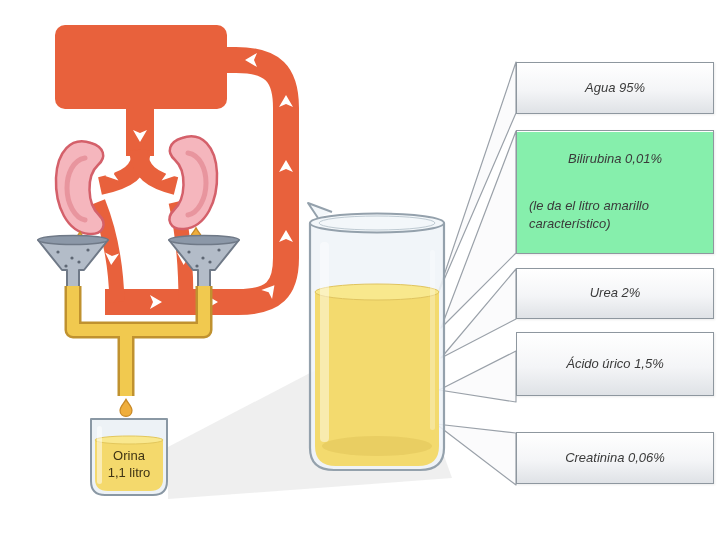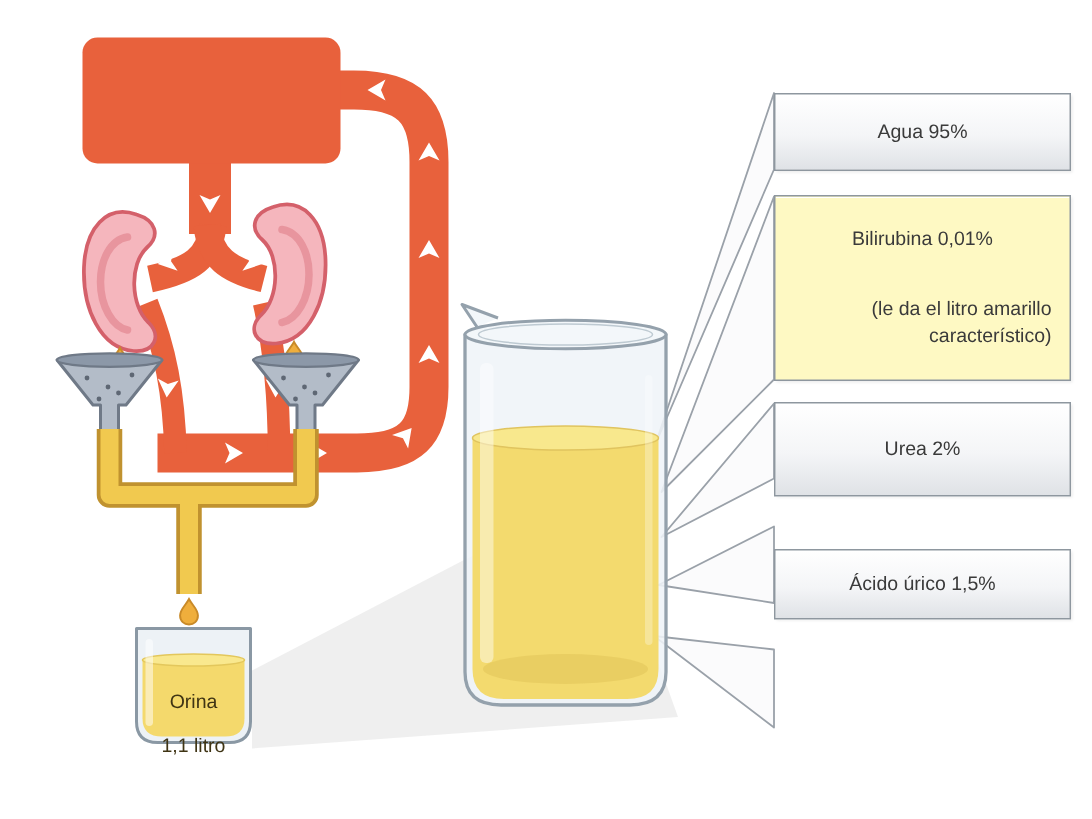--- a/index.html
+++ b/index.html
@@ -13,37 +13,38 @@
   .diagram-svg { position:absolute; left:0; top:0; }
   .callout {
     position:absolute;
     left:516px; width:198px;
     box-sizing:border-box;
     border:1px solid #8E979F;
     background:linear-gradient(180deg,#ffffff 0%,#f4f5f7 55%,#dfe2e6 100%);
     box-shadow: inset 0 1px 0 #ffffff, 1px 1px 2px rgba(0,0,0,0.08);
     display:flex; flex-direction:column;
     align-items:center; justify-content:center;
-    text-align:right;
+    text-align:left;
     font-size:13px; line-height:1.45; color:#3a3a3a;
     padding:4px 12px;
+    font-style:italic;
   }
   .callout.cream {
-    background:#fef9c3;
+    background:#86efac;
     gap:28px;
   }
   .callout .note { display:block; }
   .orina-label {
     position:absolute;
     left:92px; top:448px; width:74px;
     text-align:center;
     font-size:13px; line-height:1.3;
     color:#3f3414;
   }
-  .orina-label span { display:block;margin-top:12px; }
+  .orina-label span { display:block; }
 </style>
 </head>
 <body>
 
 <div class="canvas">
 
   <svg class="diagram-svg" width="728" height="546" viewBox="0 0 728 546">
 
     <polygon points="168,447 398,327 452,478 168,499" fill="#EAEAEA" opacity="0.75"></polygon>
 
@@ -158,22 +159,25 @@
 
   <div class="callout" style="top:62px;  height:52px;">
     <span>Agua 95%</span>
   </div>
 
   <div class="callout cream" style="top:130px; height:124px;">
     <span>Bilirubina 0,01%</span>
     <span class="note">(le da el litro amarillo característico)</span>
   </div>
 
-  <div class="callout" style="top:268px; height:63px;">
+  <div class="callout" style="top:268px; height:51px;">
     <span>Urea 2%</span>
   </div>
 
-  <div class="callout" style="top:366px; height:47px;">
+  <div class="callout" style="top:332px; height:64px;">
     <span>Ácido úrico 1,5%</span>
   </div>
 
+  <div class="callout" style="top:432px; height:52px;">
+    <span>Creatinina 0,06%</span>
+  </div>
 
 </div>
 
 </body></html>

